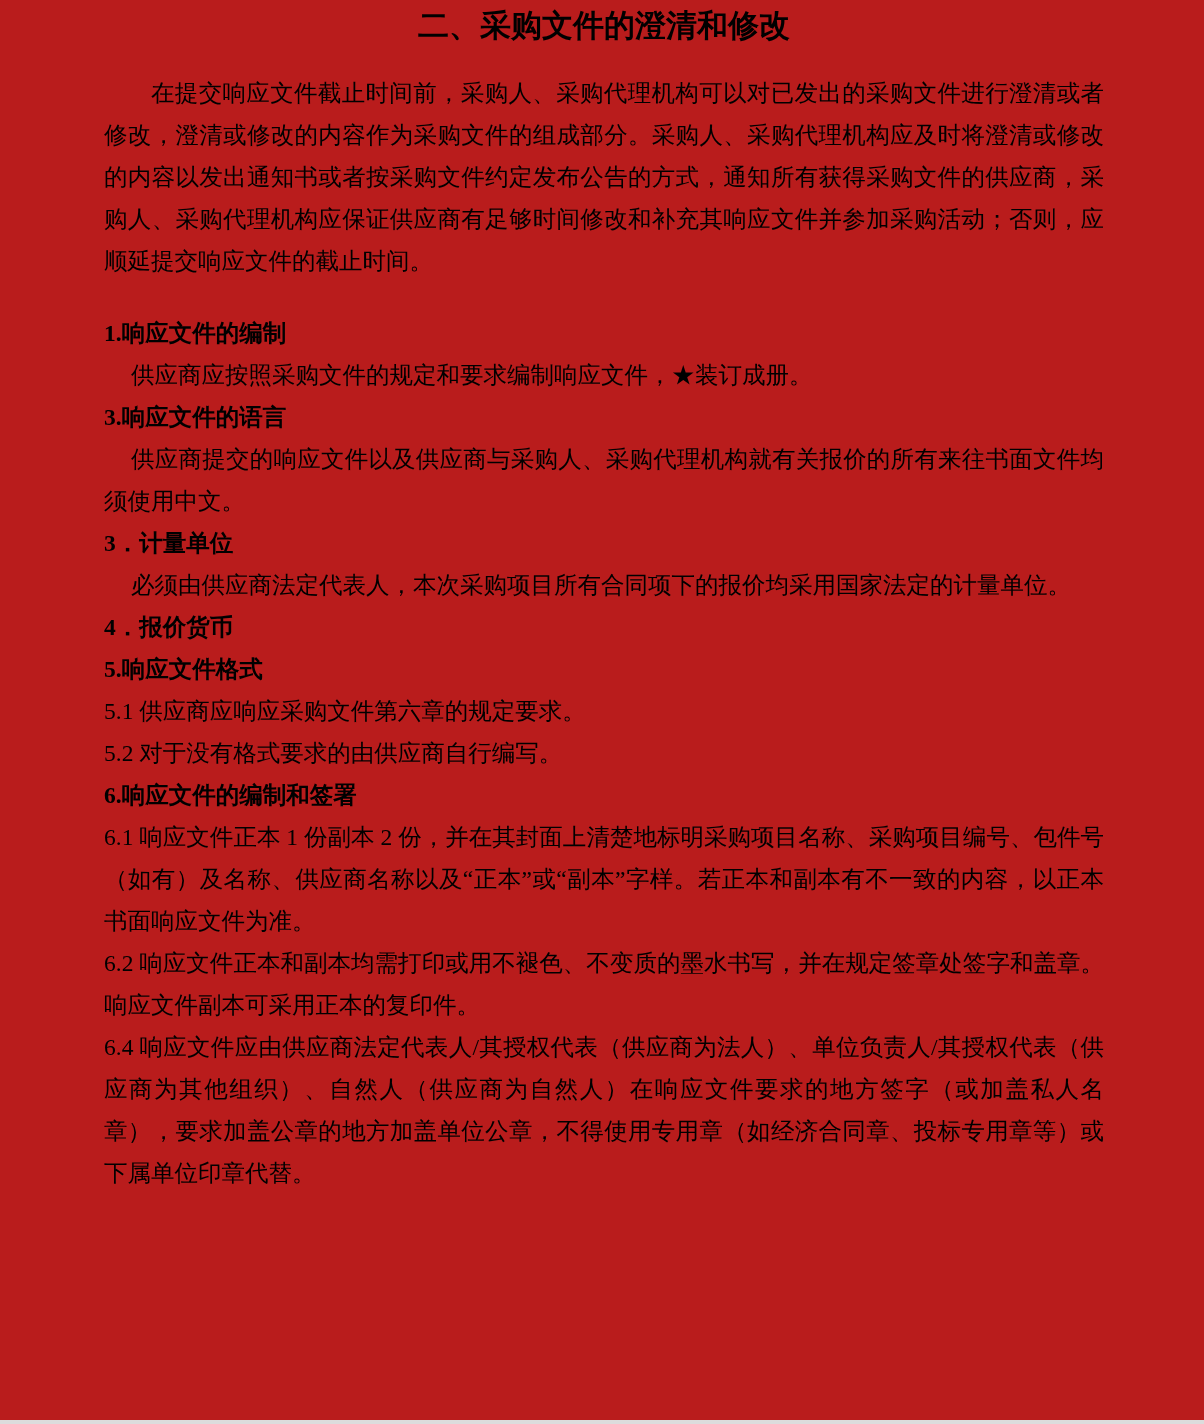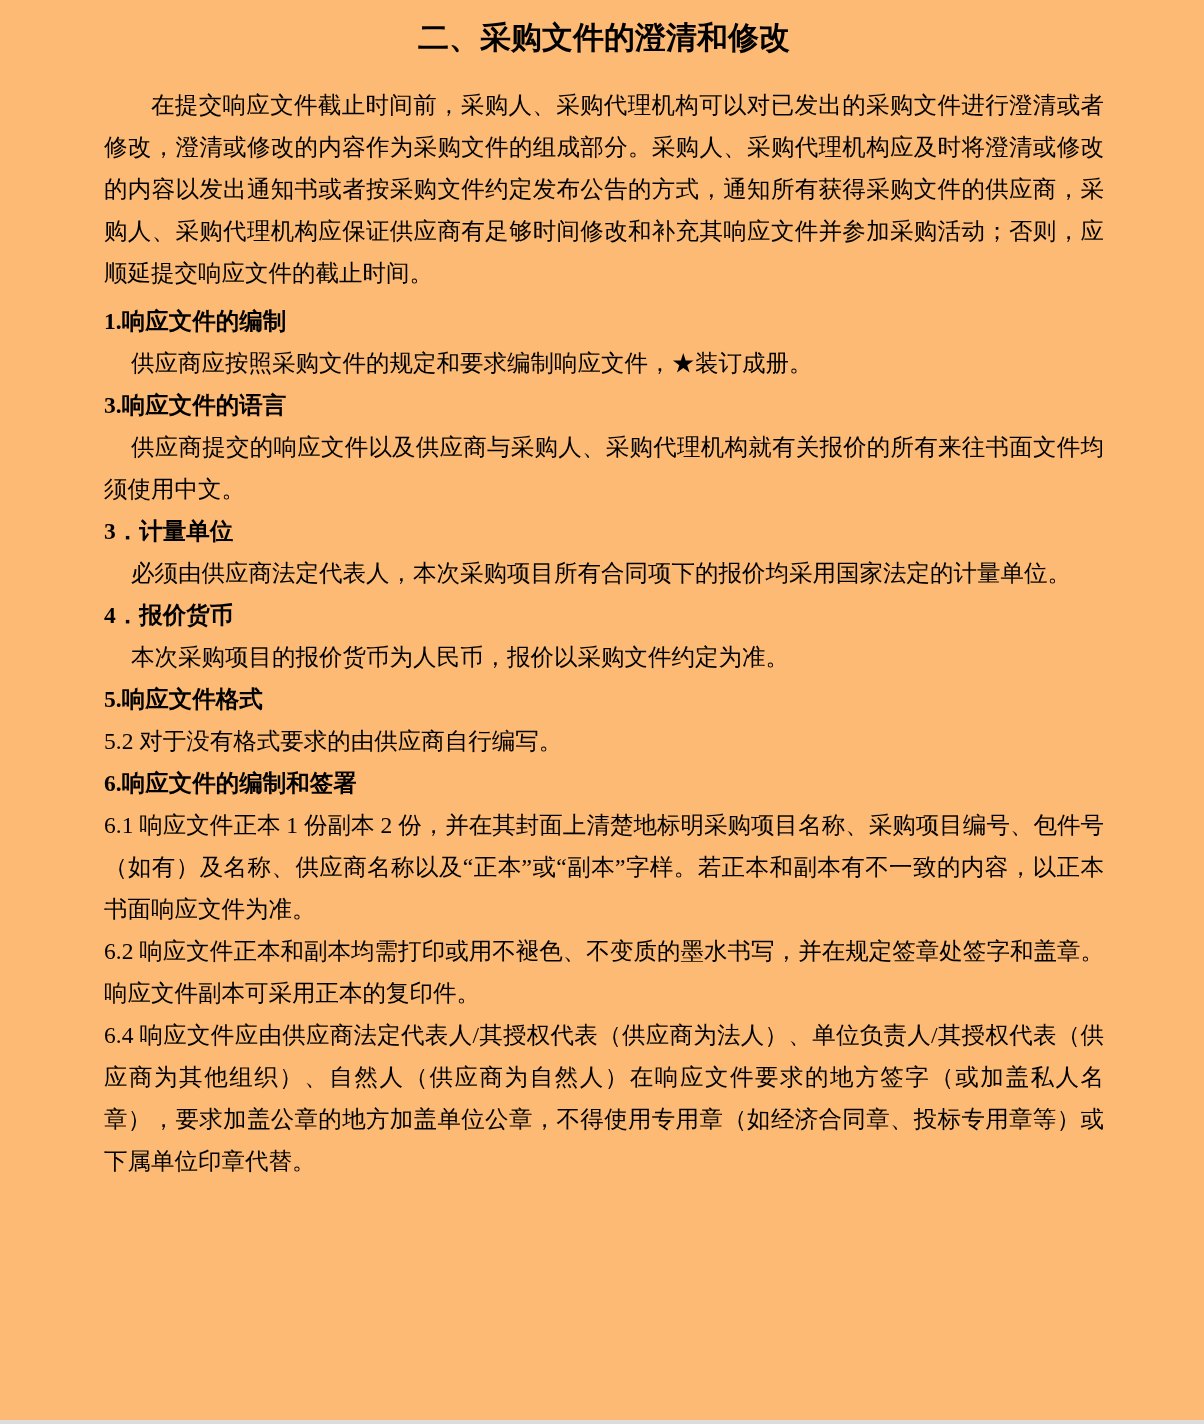--- a/index.html
+++ b/index.html
@@ -1,41 +1,41 @@
 <!DOCTYPE html>
 <html><head>
 <meta charset="utf-8">
 <style>
   html, body { margin: 0; padding: 0; background: #ffffff; }
   .page {
     position: relative;
     width: 1204px;
     height: 1424px;
     box-sizing: border-box;
-    background: #fdba74;
+    background: #b91c1c;
     color: #000000;
     font-family: "Liberation Serif", "DejaVu Serif", serif;
     font-size: 23.5px;
     line-height: 42px;
-    padding: 16px 100px 0 104px;
+    padding: 4px 100px 0 104px;
     overflow: hidden;
     text-align: justify;
   }
   .sec-title {
     font-size: 31px;
     font-weight: bold;
     text-align: center;
     line-height: 44px;
     margin: 0;
     text-indent: 0;
   }
   .para { margin: 0; }
   .opening-para {
     margin-top: 24px;
-    margin-bottom: 6px;
+    margin-bottom: 30px;
     text-indent: 2em;
   }
   .bold { font-weight: bold; }
   .ind1 { text-indent: 1.15em; }
   .bottom-edge {
     position: absolute;
     left: 0;
     bottom: 0;
     width: 100%;
     height: 4px;
@@ -52,22 +52,22 @@
   <p class="para opening-para">在提交响应文件截止时间前，采购人、采购代理机构可以对已发出的采购文件进行澄清或者修改，澄清或修改的内容作为采购文件的组成部分。采购人、采购代理机构应及时将澄清或修改的内容以发出通知书或者按采购文件约定发布公告的方式，通知所有获得采购文件的供应商，采购人、采购代理机构应保证供应商有足够时间修改和补充其响应文件并参加采购活动；否则，应顺延提交响应文件的截止时间。</p>
 
 
   <p class="para bold">1.响应文件的编制</p>
   <p class="para ind1">供应商应按照采购文件的规定和要求编制响应文件，★装订成册。</p>
   <p class="para bold">3.响应文件的语言</p>
   <p class="para ind1">供应商提交的响应文件以及供应商与采购人、采购代理机构就有关报价的所有来往书面文件均须使用中文。</p>
   <p class="para bold">3．计量单位</p>
   <p class="para ind1">必须由供应商法定代表人，本次采购项目所有合同项下的报价均采用国家法定的计量单位。</p>
   <p class="para bold">4．报价货币</p>
-  <p class="para ind1">本次采购项目的报价货币为人民币，报价以采购文件约定为准。</p>
   <p class="para bold">5.响应文件格式</p>
+  <p class="para">5.1 供应商应响应采购文件第六章的规定要求。</p>
   <p class="para">5.2 对于没有格式要求的由供应商自行编写。</p>
   <p class="para bold">6.响应文件的编制和签署</p>
   <p class="para">6.1 响应文件正本 1 份副本 2 份，并在其封面上清楚地标明采购项目名称、采购项目编号、包件号（如有）及名称、供应商名称以及“正本”或“副本”字样。若正本和副本有不一致的内容，以正本书面响应文件为准。</p>
   <p class="para">6.2 响应文件正本和副本均需打印或用不褪色、不变质的墨水书写，并在规定签章处签字和盖章。响应文件副本可采用正本的复印件。</p>
   <p class="para">6.4 响应文件应由供应商法定代表人/其授权代表（供应商为法人）、单位负责人/其授权代表（供应商为其他组织）、自然人（供应商为自然人）在响应文件要求的地方签字（或加盖私人名章），要求加盖公章的地方加盖单位公章，不得使用专用章（如经济合同章、投标专用章等）或下属单位印章代替。</p>
 
   <div class="bottom-edge"></div>
 </div>
 
 </body></html>

